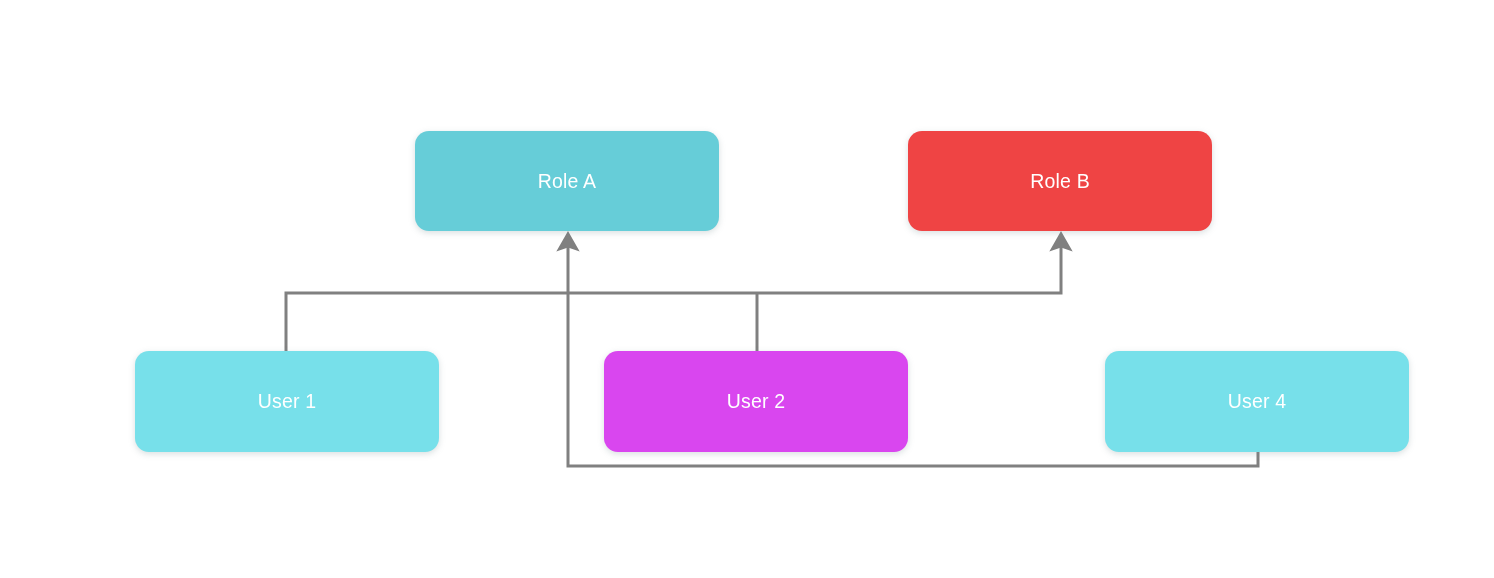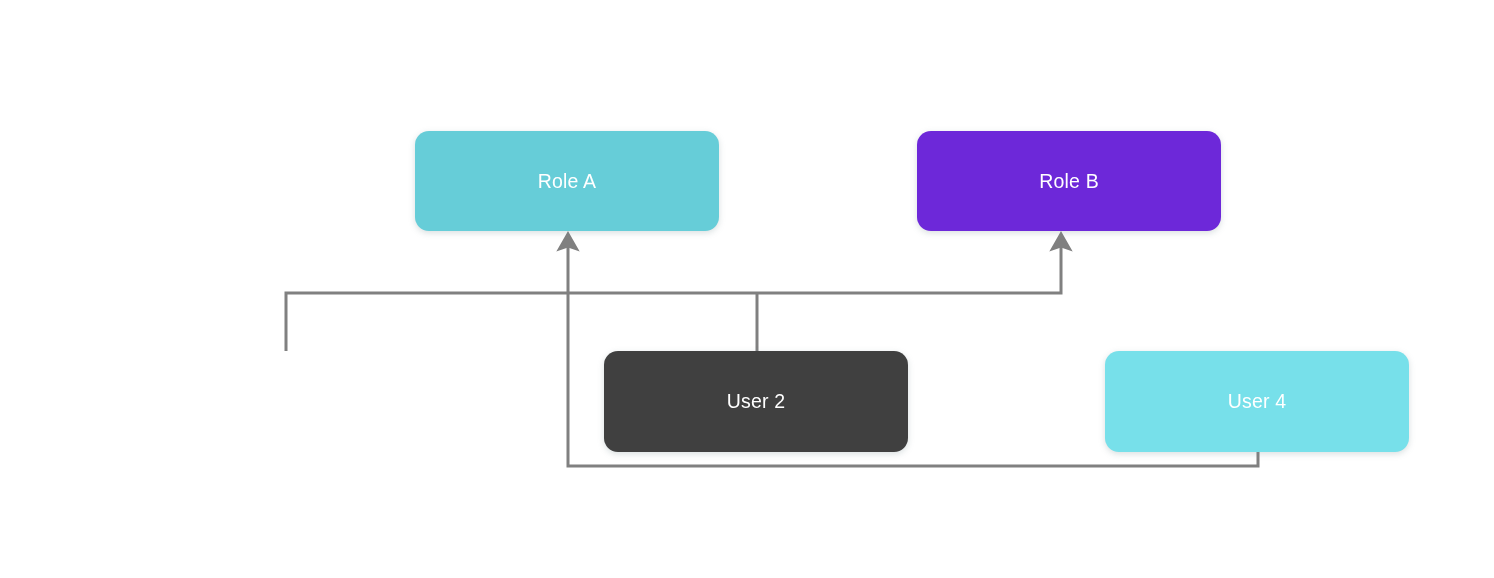--- a/index.html
+++ b/index.html
@@ -63,26 +63,29 @@
 
     <g>
       <polyline points="1258,452 1258,466 568,466 568,243" fill="none" stroke="#808080" stroke-width="3" stroke-linejoin="miter" stroke-linecap="butt" marker-end="url(#arrowhead)"></polyline>
     </g>
   </svg>
 
   <div class="node node-role" style="left:415px; top:131px; width:304px; height:100px; background:#66cdd8;">
     <span class="node-label">Role A</span>
   </div>
 
-  <div class="node node-role" style="left:908px; top:131px; width:304px; height:100px; background:#6d28d9;margin-left:9px;">
+  <div class="node node-role" style="left:908px; top:131px; width:304px; height:100px; background:#ef4444;">
     <span class="node-label">Role B</span>
   </div>
 
+  <div class="node node-user" style="left:135px; top:351px; width:304px; height:101px; background:#77e0ea;">
+    <span class="node-label">User 1</span>
+  </div>
 
-  <div class="node node-user" style="left:604px; top:351px; width:304px; height:101px; background:#404040;">
+  <div class="node node-user" style="left:604px; top:351px; width:304px; height:101px; background:#d946ef;">
     <span class="node-label">User 2</span>
   </div>
 
   <div class="node node-user" style="left:1105px; top:351px; width:304px; height:101px; background:#77e0ea;">
     <span class="node-label">User 4</span>
   </div>
 
 </div>
 
 </body></html>

